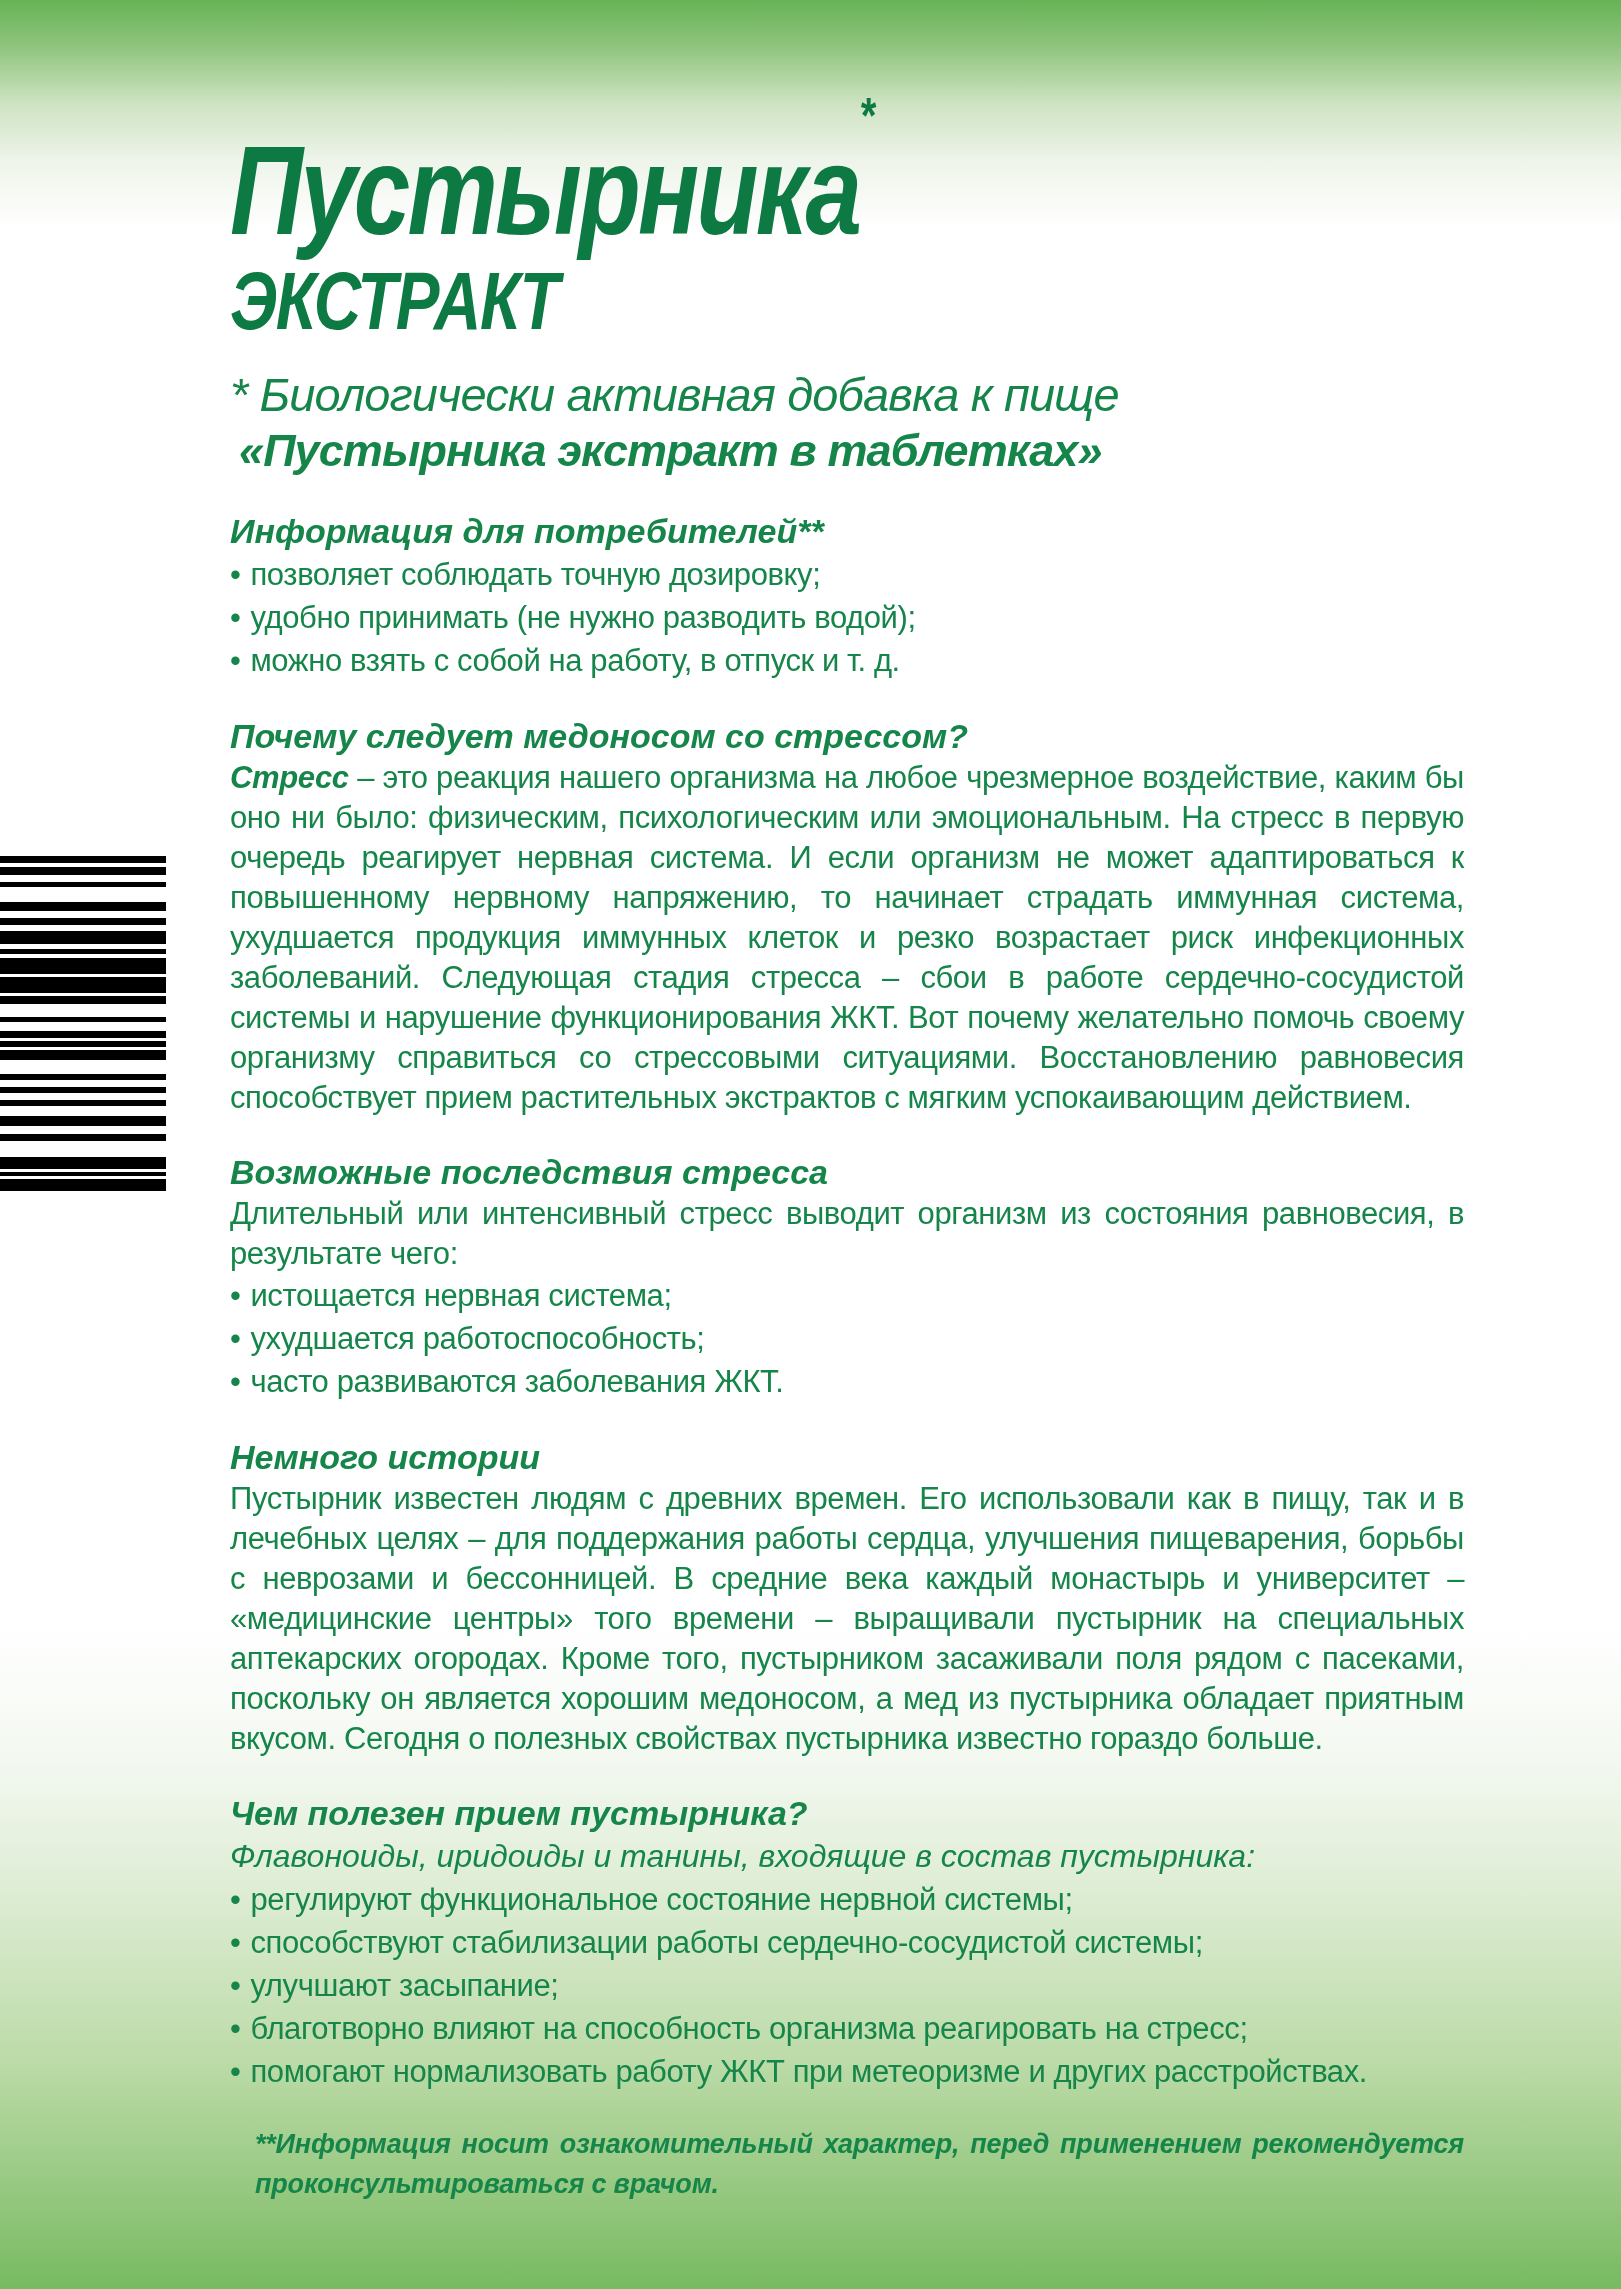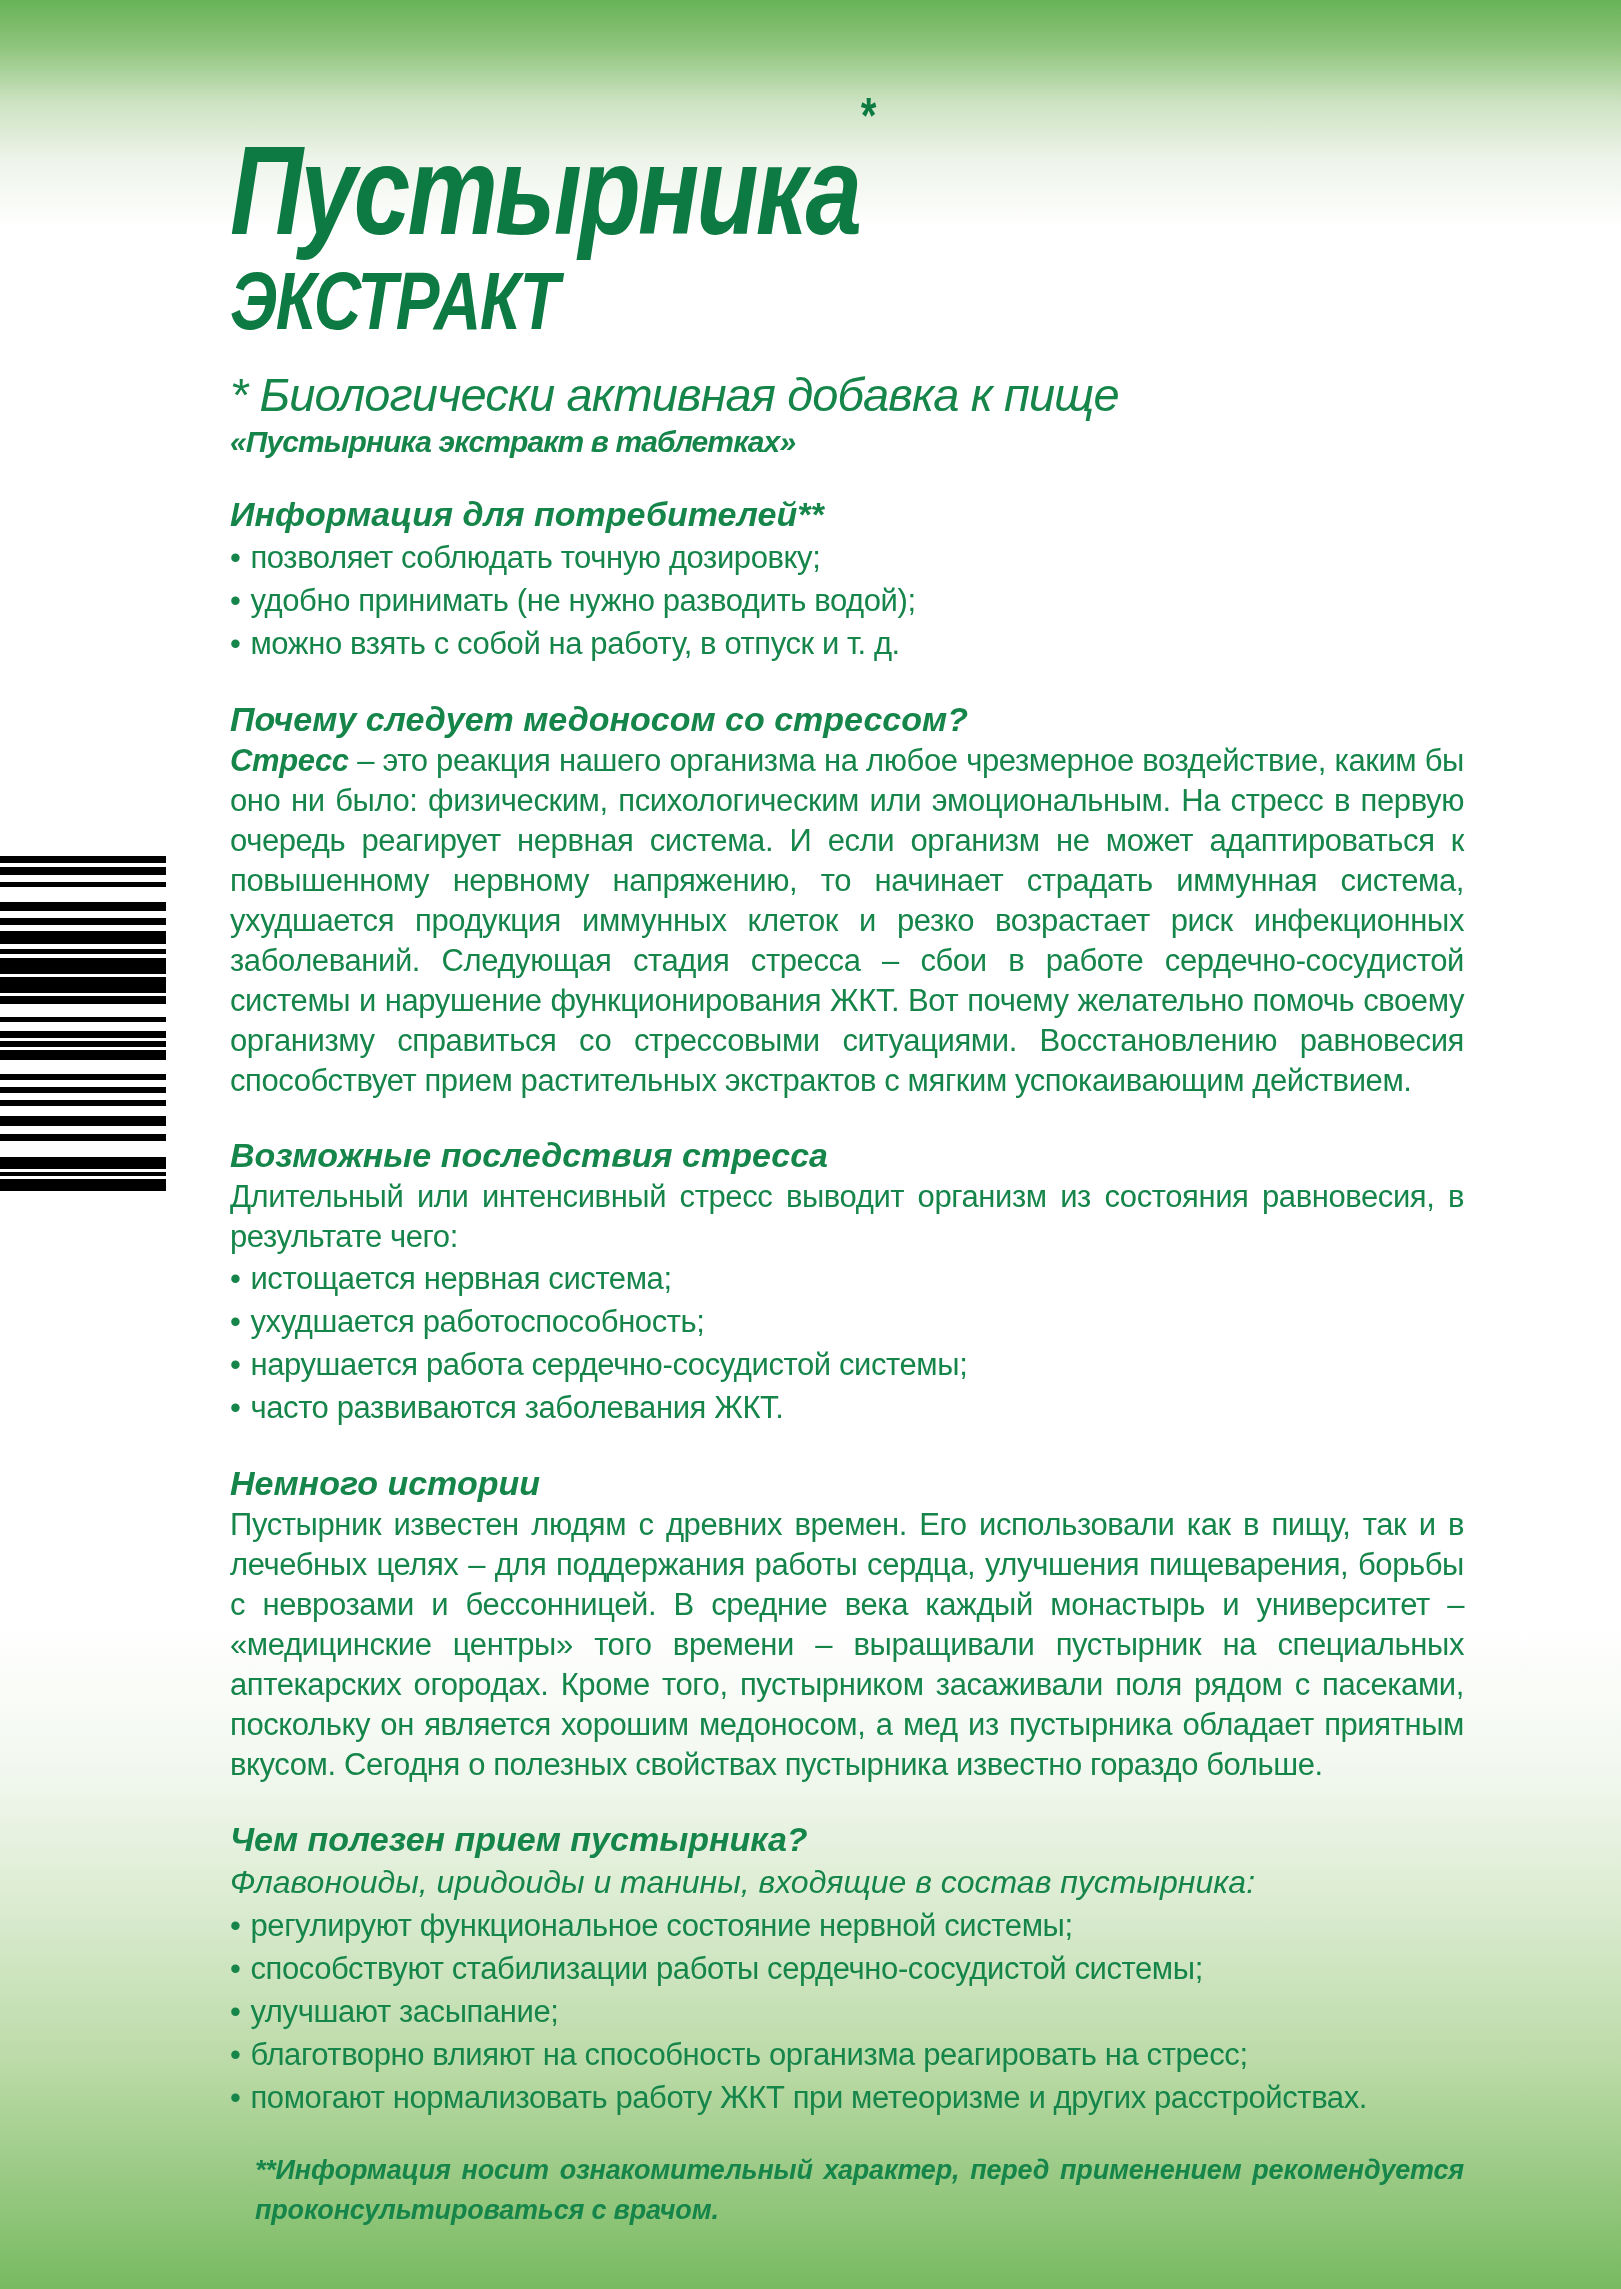--- a/index.html
+++ b/index.html
@@ -17,21 +17,21 @@
     letter-spacing:-3.6px;white-space:nowrap;color:var(--title_green,#0c7a42);
     transform:scaleX(0.80);transform-origin:left center;
   }
   .title1 sup{font-size:50px;position:relative;top:-1.15em;letter-spacing:0;}
   .title2{
     margin-top:5.5px;font-style:italic;font-weight:800;font-size:82px;line-height:1;
     letter-spacing:-1.8px;white-space:nowrap;color:var(--title_green,#0c7a42);
     transform:scaleX(0.80);transform-origin:left center;
   }
   .sub1{margin-top:25.5px;font-style:italic;font-weight:400;font-size:47px;line-height:1.18;letter-spacing:-0.9px;}
-  .sub2{margin-top:1.8px;font-style:italic;font-weight:700;font-size:30px;line-height:1.18;letter-spacing:-0.9px;}
+  .sub2{margin-top:1.8px;font-style:italic;font-weight:700;font-size:45px;line-height:1.18;letter-spacing:-0.9px;margin-left:9px;}
   .heading{font-style:italic;font-weight:700;font-size:34px;line-height:43px;margin:33px 0 0 0;}
   .heading.tight{margin-top:0;}
   .lead-italic{font-style:italic;font-weight:400;font-size:32px;line-height:43px;}
   p.body{margin:0;font-size:31px;line-height:40px;letter-spacing:-0.4px;text-align:justify;}
   p.body b{font-style:italic;}
   ul.bullets{margin:0;padding:0;list-style:none;}
   ul.bullets li{font-size:31px;line-height:43px;letter-spacing:-0.4px;}
   ul.bullets .dot{margin-right:10px;}
   .footnote{margin-top:31px;font-style:italic;font-weight:600;font-size:27px;line-height:40px;letter-spacing:-0.2px;text-align:justify;margin-left:25px;}
   .barcode{position:absolute;left:0;top:856px;width:166px;height:335px;}
@@ -86,21 +86,20 @@
     <div class="heading">Почему следует медоносом со стрессом?</div>
     <p class="body"><b>Стресс</b><span> – это реакция нашего организма на любое чрезмерное воздействие, каким бы оно ни было: физическим, психологическим или эмоциональным. На стресс в первую очередь реагирует нервная система. И если организм не может адаптироваться к повышенному нервному напряжению, то начинает страдать иммунная система, ухудшается продукция иммунных клеток и резко возрастает риск инфекционных заболеваний. Следующая стадия стресса – сбои в работе сердечно-сосудистой системы и нарушение функционирования ЖКТ. Вот почему желательно помочь своему организму справиться со стрессовыми ситуациями. Восстановлению равновесия способствует прием растительных экстрактов с мягким успокаивающим действием.</span></p>
   </div>
 
   <div>
     <div class="heading">Возможные последствия стресса</div>
     <p class="body">Длительный или интенсивный стресс выводит организм из состояния равновесия, в результате чего:</p>
     <ul class="bullets">
         <li><span class="dot">•</span><span>истощается нервная система;</span></li>
         <li><span class="dot">•</span><span>ухудшается работоспособность;</span></li>
-        <li><span class="dot">•</span><span>нарушается работа сердечно-сосудистой системы;</span></li>
         <li><span class="dot">•</span><span>часто развиваются заболевания ЖКТ.</span></li>
       </ul>
   </div>
 
   <div>
     <div class="heading">Немного истории</div>
     <p class="body">Пустырник известен людям с древних времен. Его использовали как в пищу, так и в лечебных целях – для поддержания работы сердца, улучшения пищеварения, борьбы с неврозами и бессонницей. В средние века каждый монастырь и университет – «медицинские центры» того времени – выращивали пустырник на специальных аптекарских огородах. Кроме того, пустырником засаживали поля рядом с пасеками, поскольку он является хорошим медоносом, а мед из пустырника обладает приятным вкусом. Сегодня о полезных свойствах пустырника известно гораздо больше.</p>
   </div>
 
   <div>

